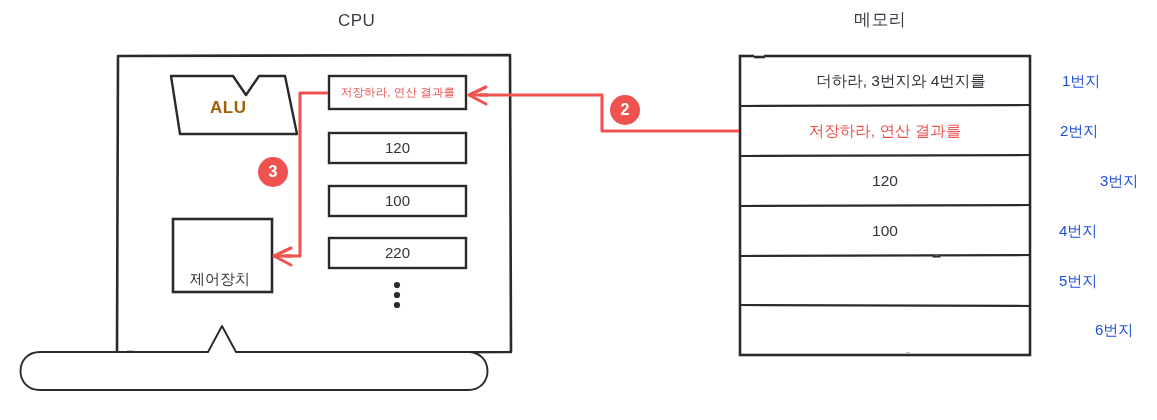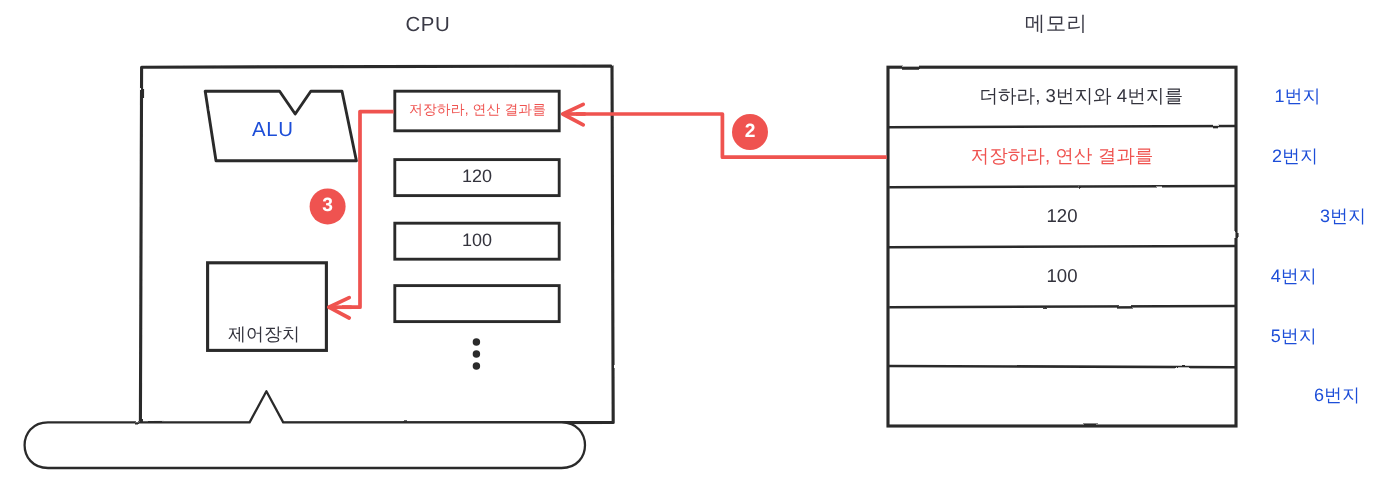--- a/index.html
+++ b/index.html
@@ -20,21 +20,21 @@
     line-height:1;
     user-select:none;
   }
   .title{font-size:17px;color:#3a3a46;letter-spacing:.4px;}
   .cell-txt{font-size:15.5px;color:#33333d;}
   .cell-txt.red{color:#ef5350;}
   .reg-txt{font-size:15px;color:#33333d;}
   .reg-txt.red{font-size:11.5px;color:#ef5350;letter-spacing:.1px;}
   .addr{font-size:15px;color:#1d4ed8;}
   .unit{font-size:15px;color:#33333d;}
-  .alu{font-size:17px;color:#1d4ed8;letter-spacing:.5px;}
+  .alu{font-size:17px;color:#a16207;letter-spacing:.5px;font-weight:bold;}
   .bubble-txt{font-size:16px;color:#33333d;letter-spacing:.2px;}
   .step-num{
     position:absolute;
     width:30px;height:30px;border-radius:50%;
     background:#ef5350;color:#ffffff;
     font-size:16px;font-weight:bold;
     display:flex;align-items:center;justify-content:center;
     font-family:"Liberation Sans","DejaVu Sans",sans-serif;
   }
 </style>
@@ -111,20 +111,21 @@
   <div class="lbl title" style="left:296px;top:12px;margin-left:42px;">CPU</div>
   <div class="lbl title" style="left:854px;top:11px;">메모리</div>
 
   <div class="lbl alu" style="left:210px;top:99px;">ALU</div>
 
   <div class="lbl unit" style="left:190px;top:248px;margin-top:23px;">제어장치</div>
 
   <div class="lbl reg-txt red" style="left:338px;top:87px;width:120px;text-align:center;">저장하라, 연산 결과를</div>
   <div class="lbl reg-txt" style="left:329px;top:140px;width:137px;text-align:center;">120</div>
   <div class="lbl reg-txt" style="left:329px;top:193px;width:137px;text-align:center;">100</div>
+  <div class="lbl reg-txt" style="left:329px;top:245px;width:137px;text-align:center;">220</div>
 
   <div class="lbl cell-txt" style="left:740px;top:73px;width:290px;text-align:center;padding-left:16px;">더하라, 3번지와 4번지를</div>
   <div class="lbl cell-txt red" style="left:740px;top:123px;width:290px;text-align:center;">저장하라, 연산 결과를</div>
   <div class="lbl cell-txt" style="left:740px;top:173px;width:290px;text-align:center;">120</div>
   <div class="lbl cell-txt" style="left:740px;top:223px;width:290px;text-align:center;">100</div>
   <div class="lbl cell-txt" style="left:740px;top:273px;width:290px;text-align:center;"></div>
   <div class="lbl cell-txt" style="left:740px;top:322px;width:290px;text-align:center;"></div>
 
   <div class="lbl addr" style="left:1062px;top:73px;">1번지</div>
   <div class="lbl addr" style="left:1060px;top:123px;">2번지</div>

